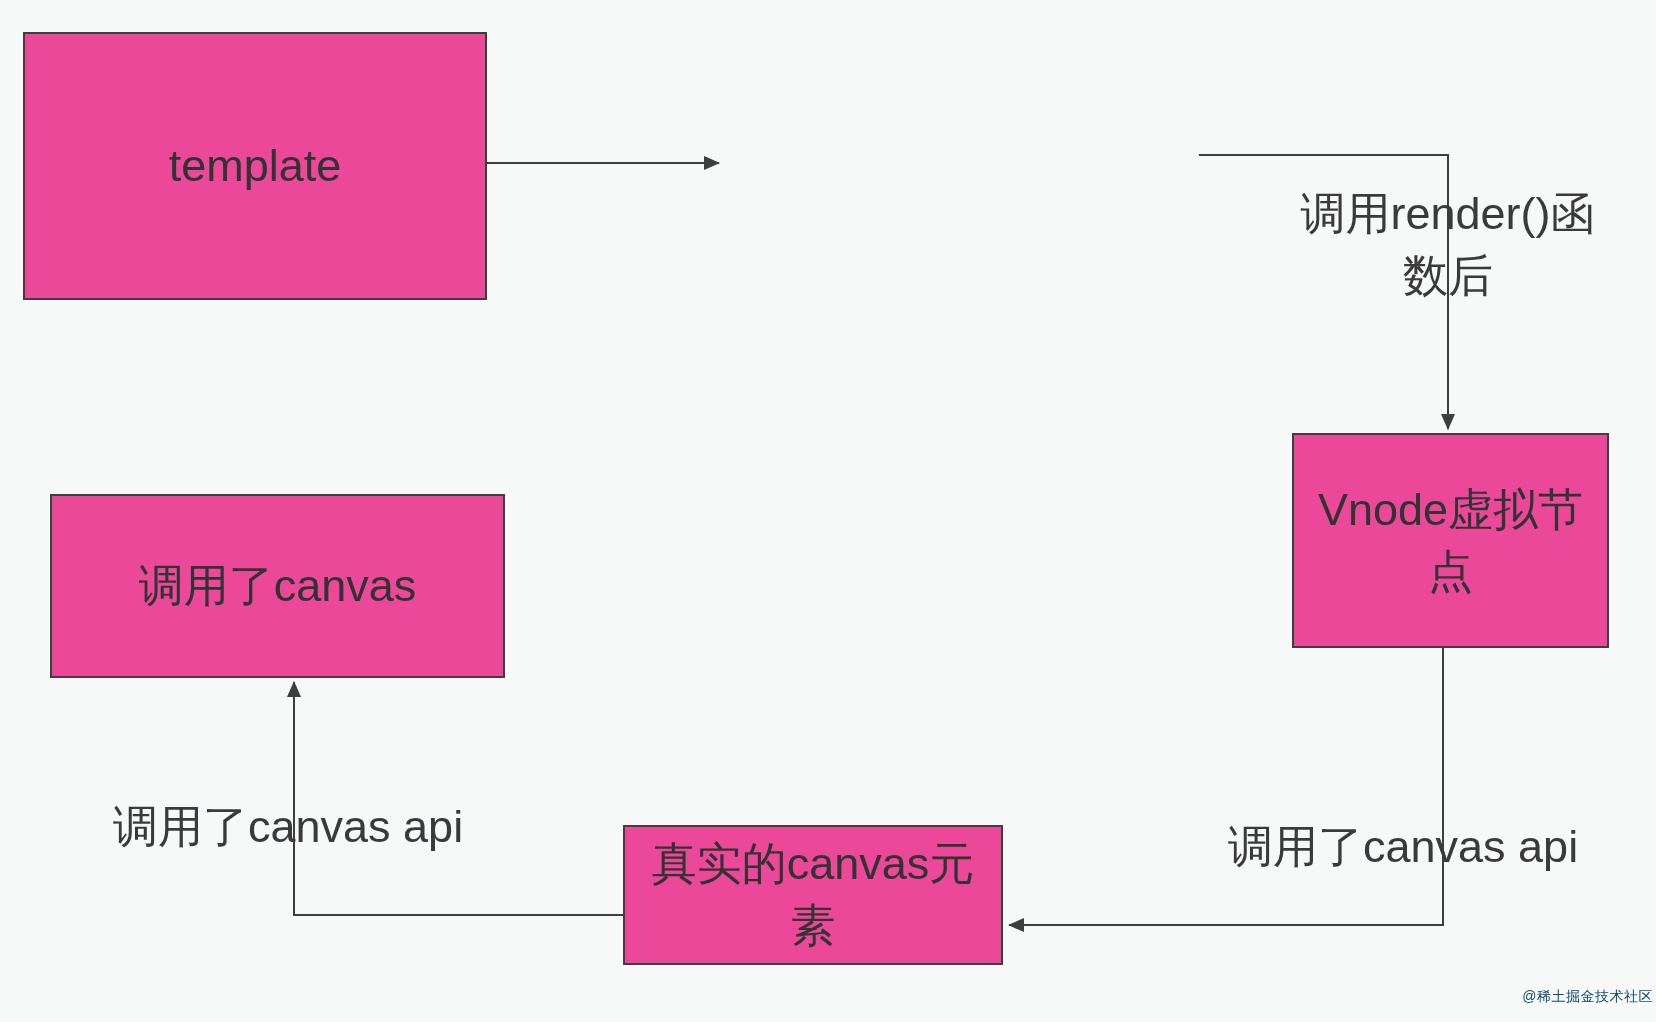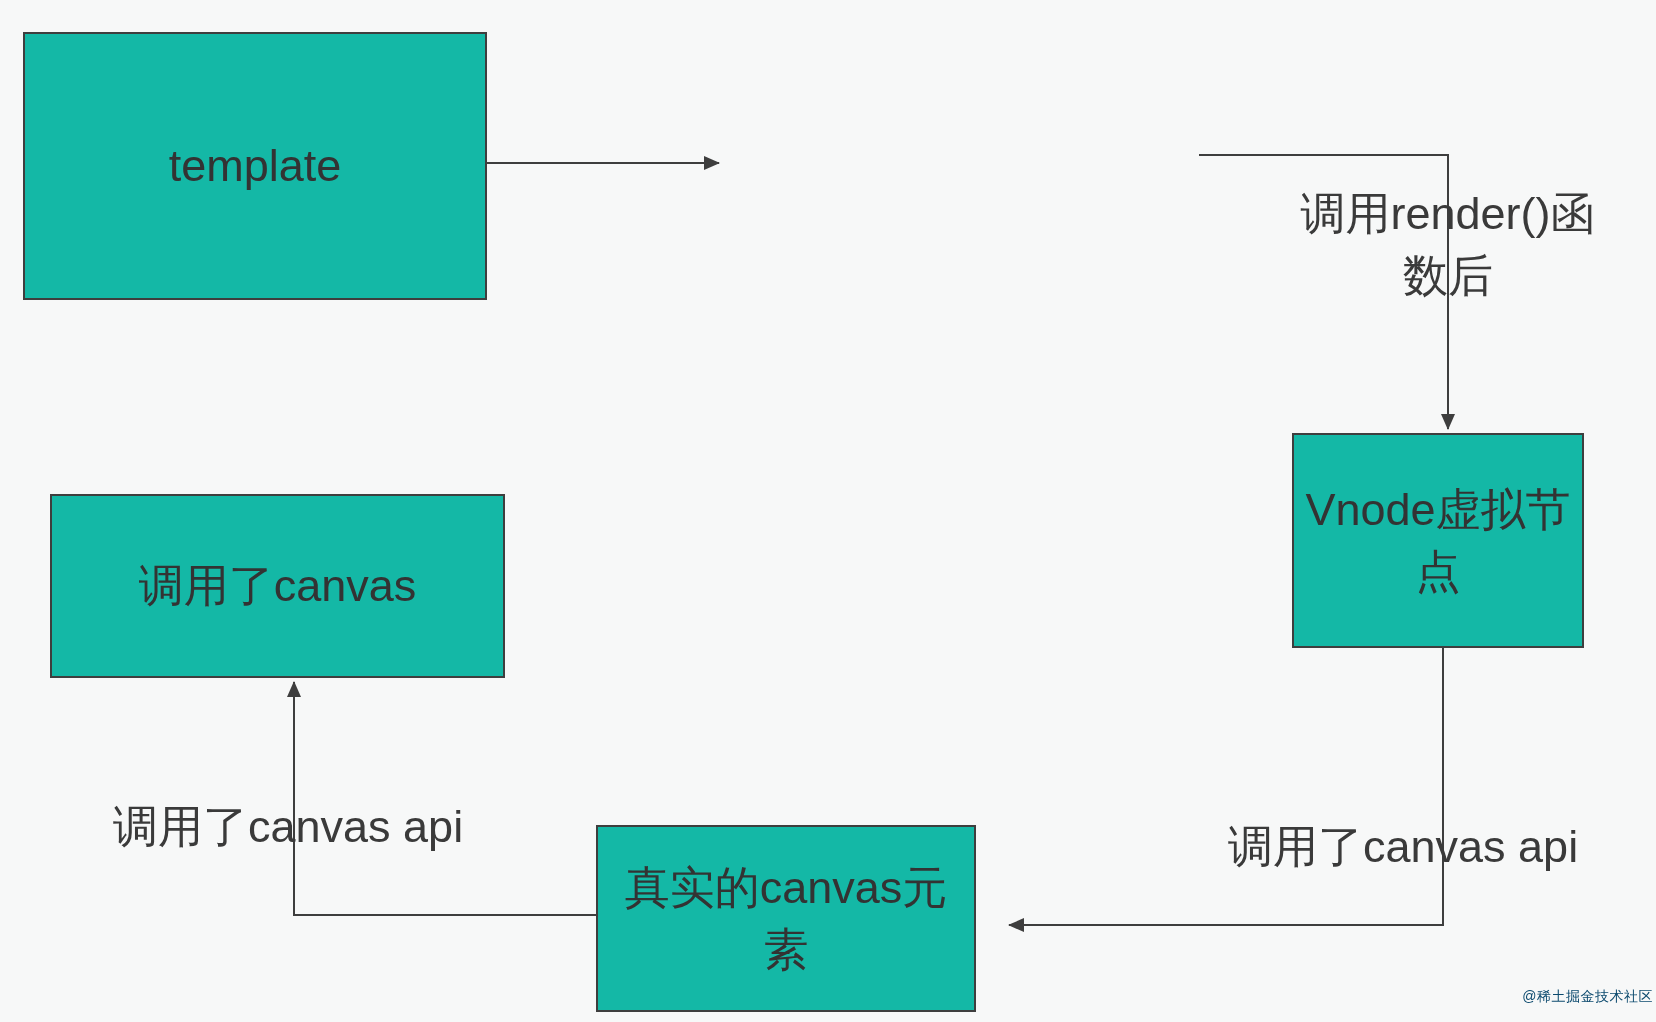--- a/index.html
+++ b/index.html
@@ -8,36 +8,36 @@
     width: 1656px;
     height: 1022px;
     background: #f7f8f8;
     overflow: hidden;
     font-family: "Liberation Sans", "DejaVu Sans", sans-serif;
     color: #333333;
   }
   .node {
     position: absolute;
     box-sizing: border-box;
-    background: #14b8a6;
+    background: #ec4899;
     border: 2px solid #3e3e3e;
     display: flex;
     align-items: center;
     justify-content: center;
     text-align: center;
     font-size: 45px;
     line-height: 62px;
     white-space: pre-line;
     color: #333333;
   }
   .node-template        { left: 23px;   top: 32px;  width: 464px; height: 268px; }
   .node-app             { left: 723px;  top: 33px;  width: 476px; height: 262px; padding-bottom: 44px; }
-  .node-vnode           { left: 1292px; top: 433px; width: 292px; height: 215px; }
+  .node-vnode           { left: 1292px; top: 433px; width: 317px; height: 215px; }
   .node-canvas-platform { left: 50px;   top: 494px; width: 455px; height: 184px; }
-  .node-real-canvas     { left: 596px;  top: 825px; width: 380px; height: 187px; }
+  .node-real-canvas     { left: 623px;  top: 825px; width: 380px; height: 140px; }
 
   .edge-label {
     position: absolute;
     font-size: 45px;
     line-height: 62px;
     color: #3a3a3a;
     white-space: pre-line;
   }
   .label-render-call { left: 1238px; top: 183px; width: 420px; text-align: center; }
   .label-api-right   { left: 1228px; top: 816px; white-space: nowrap; }

